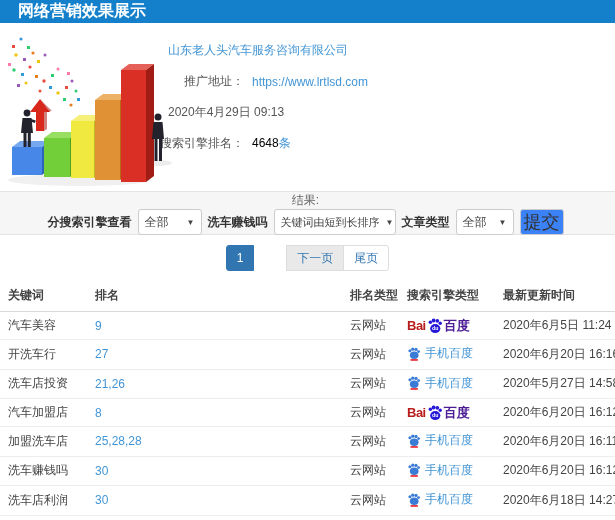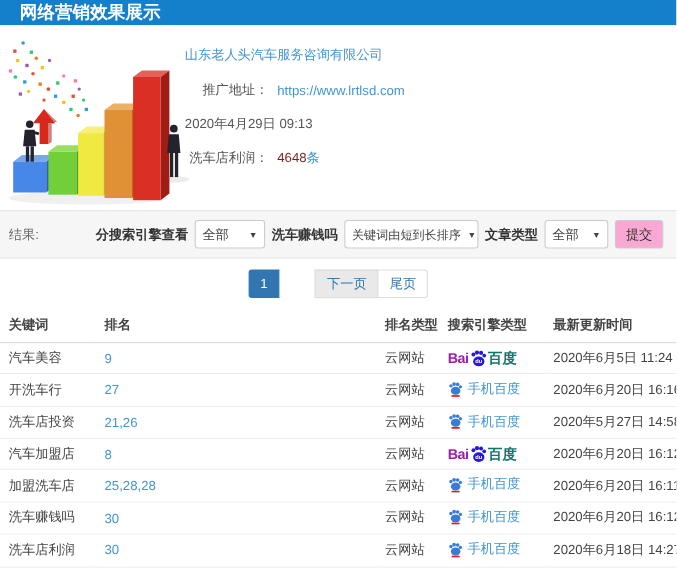--- a/index.html
+++ b/index.html
@@ -26,33 +26,34 @@
   }
 
   
   .hero { position: relative; height: 168px; background: #fff; }
   .clipart { position: absolute; left: 0; top: 2px; width: 185px; height: 162px; }
   .info { margin-left: 160px; padding-top: 12px; }
   .info-row { display: flex; align-items: center; padding: 7px 0; }
   .info-label { width: 84px; text-align: right; color: #555; flex: none; }
   .info-value { margin-left: 8px; color: #555; }
   a.link { color: #4295d5; text-decoration: none; cursor: pointer; }
-  .orange { color: #7f1d1d; }
+  .orange { color: #000000; }
 
   
   .filterbar {
     height: 44px;
     background: #f6f6f6;
     border-top: 1px solid #e4e4e4;
     border-bottom: 1px solid #e4e4e4;
     display: flex;
     align-items: center;
     justify-content: space-between;
     padding: 0 12px 0 8px;
     margin-top: 0;
+    flex-direction: column;
   }
   .filterbar .left { color: #666; }
   .filterbar .right { display: flex; align-items: center; gap: 6px; }
   .flabel { font-weight: bold; color: #333; white-space: nowrap; }
   .select {
     height: 26px;
     background: #fff;
     border: 1px solid #ccc;
     border-radius: 3px;
     display: flex;
@@ -63,26 +64,26 @@
     color: #444;
     white-space: nowrap;
   }
   .select .caret { font-size: 8px; color: #444; margin-left: 6px; }
   .sel-engine { width: 64px; }
   .sel-sort   { width: 122px; font-size: 11px; }
   .sel-type   { width: 58px; }
   .btn-submit {
     height: 26px;
     width: 44px;
-    background: #f9a8d4;
+    background: #3b82f6;
     border: 1px solid #ccc;
     border-radius: 3px;
     color: #333;
     cursor: pointer;
-    font-size: 12px;
+    font-size: 18px;
   }
 
   
   .pagination { display: flex; justify-content: center; padding: 10px 0 9px 0; }
   .page-item {
     min-width: 26px;
     height: 26px;
     padding: 0 10px;
     display: flex;
     align-items: center;
@@ -117,23 +118,23 @@
     border-bottom: 1px solid #ededed;
     color: #444;
     white-space: nowrap;
     overflow: hidden;
     height: 27px;
   }
   .rank-link { color: #4295d5; text-decoration: none; cursor: pointer; }
 
   
   .baidu-logo { display: inline-flex; align-items: center; font-weight: bold; font-size: 13px; line-height: 1; }
-  .baidu-logo .bai { color: #a21caf; letter-spacing: -0.5px; }
+  .baidu-logo .bai { color: #b91c1c; letter-spacing: -0.5px; }
   .baidu-logo .du-paw { margin: 0 1px; }
-  .baidu-logo .bd { color: #0f766e; }
+  .baidu-logo .bd { color: #4c1d95; }
   
   .m-baidu { display: inline-flex; align-items: center; gap: 4px; color: #4295d5; }
 </style>
 </head>
 <body>
 
 <div class="page">
 
   <div class="titlebar">
     <span>网络营销效果展示</span>
@@ -221,21 +222,21 @@
         <a class="link info-value">山东老人头汽车服务咨询有限公司</a>
       </div>
       <div class="info-row">
         <span class="info-label">推广地址：</span>
         <a class="link info-value">https://www.lrtlsd.com</a>
       </div>
       <div class="info-row">
         <span class="info-value">2020年4月29日 09:13</span>
       </div>
       <div class="info-row">
-        <span class="info-label">洗车店利润：</span>
+        <span class="info-label">搜索引擎排名：</span>
         <span class="info-value">
           <span class="orange">4648</span><span class="link" style="color:#4295d5">条</span>
         </span>
       </div>
     </div>
   </div>
 
   <div class="filterbar">
     <div class="left">结果:</div>
     <div class="right">

